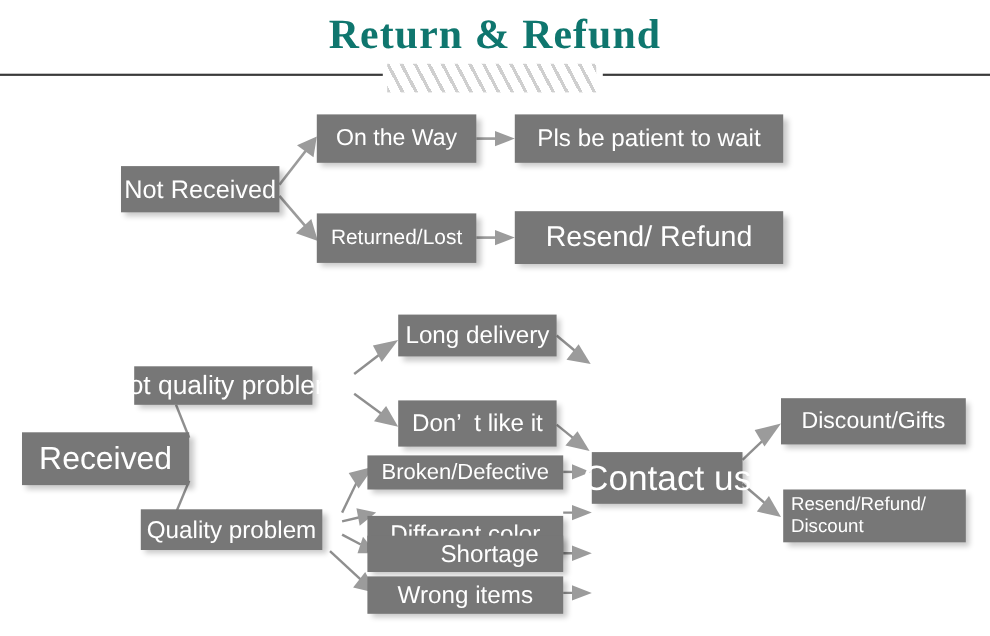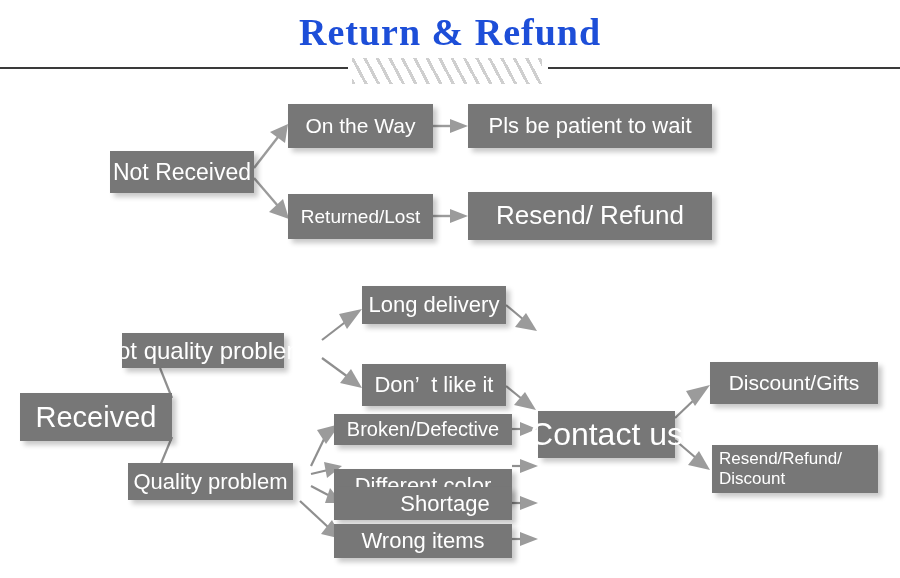--- a/index.html
+++ b/index.html
@@ -22,21 +22,21 @@
   .page-title {
     position: absolute;
     left: 0;
     top: 10px;
     width: 900px;
     text-align: center;
     font-family: "Liberation Serif", serif;
     font-size: 38px;
     font-weight: 700;
     letter-spacing: 1px;
-    color: #1d4ed8;
+    color: #0f766e;
     white-space: pre;
   }
   .divider {
     position: absolute;
     left: 0;
     top: 58px;
     width: 900px;
     height: 28px;
   }
   .divider-line-left,

